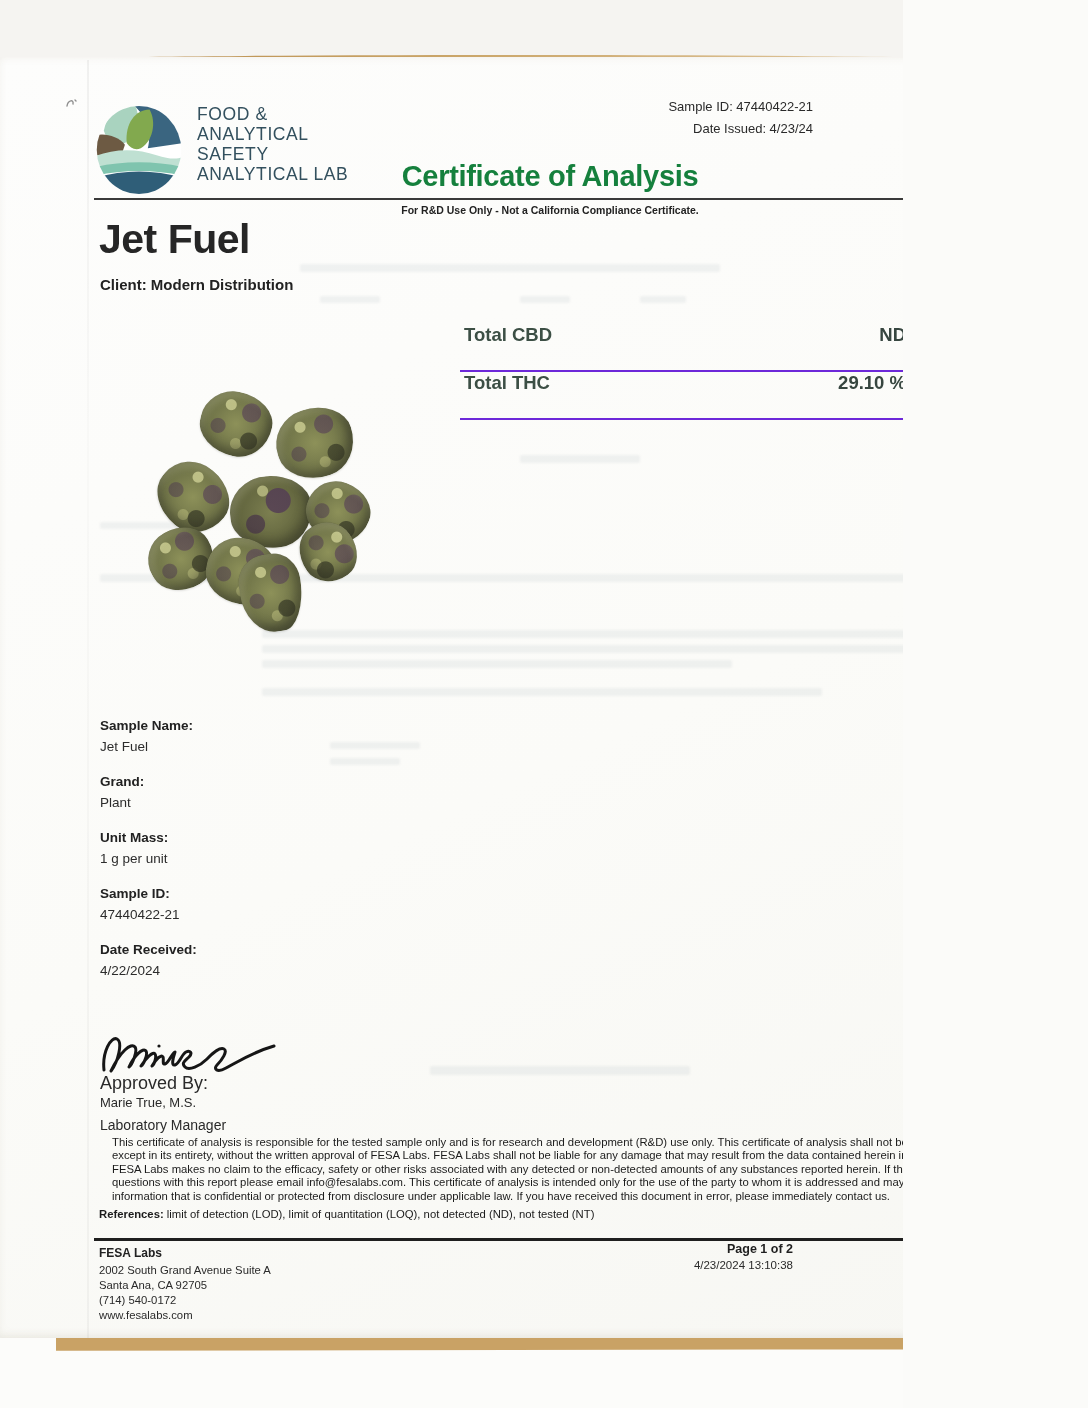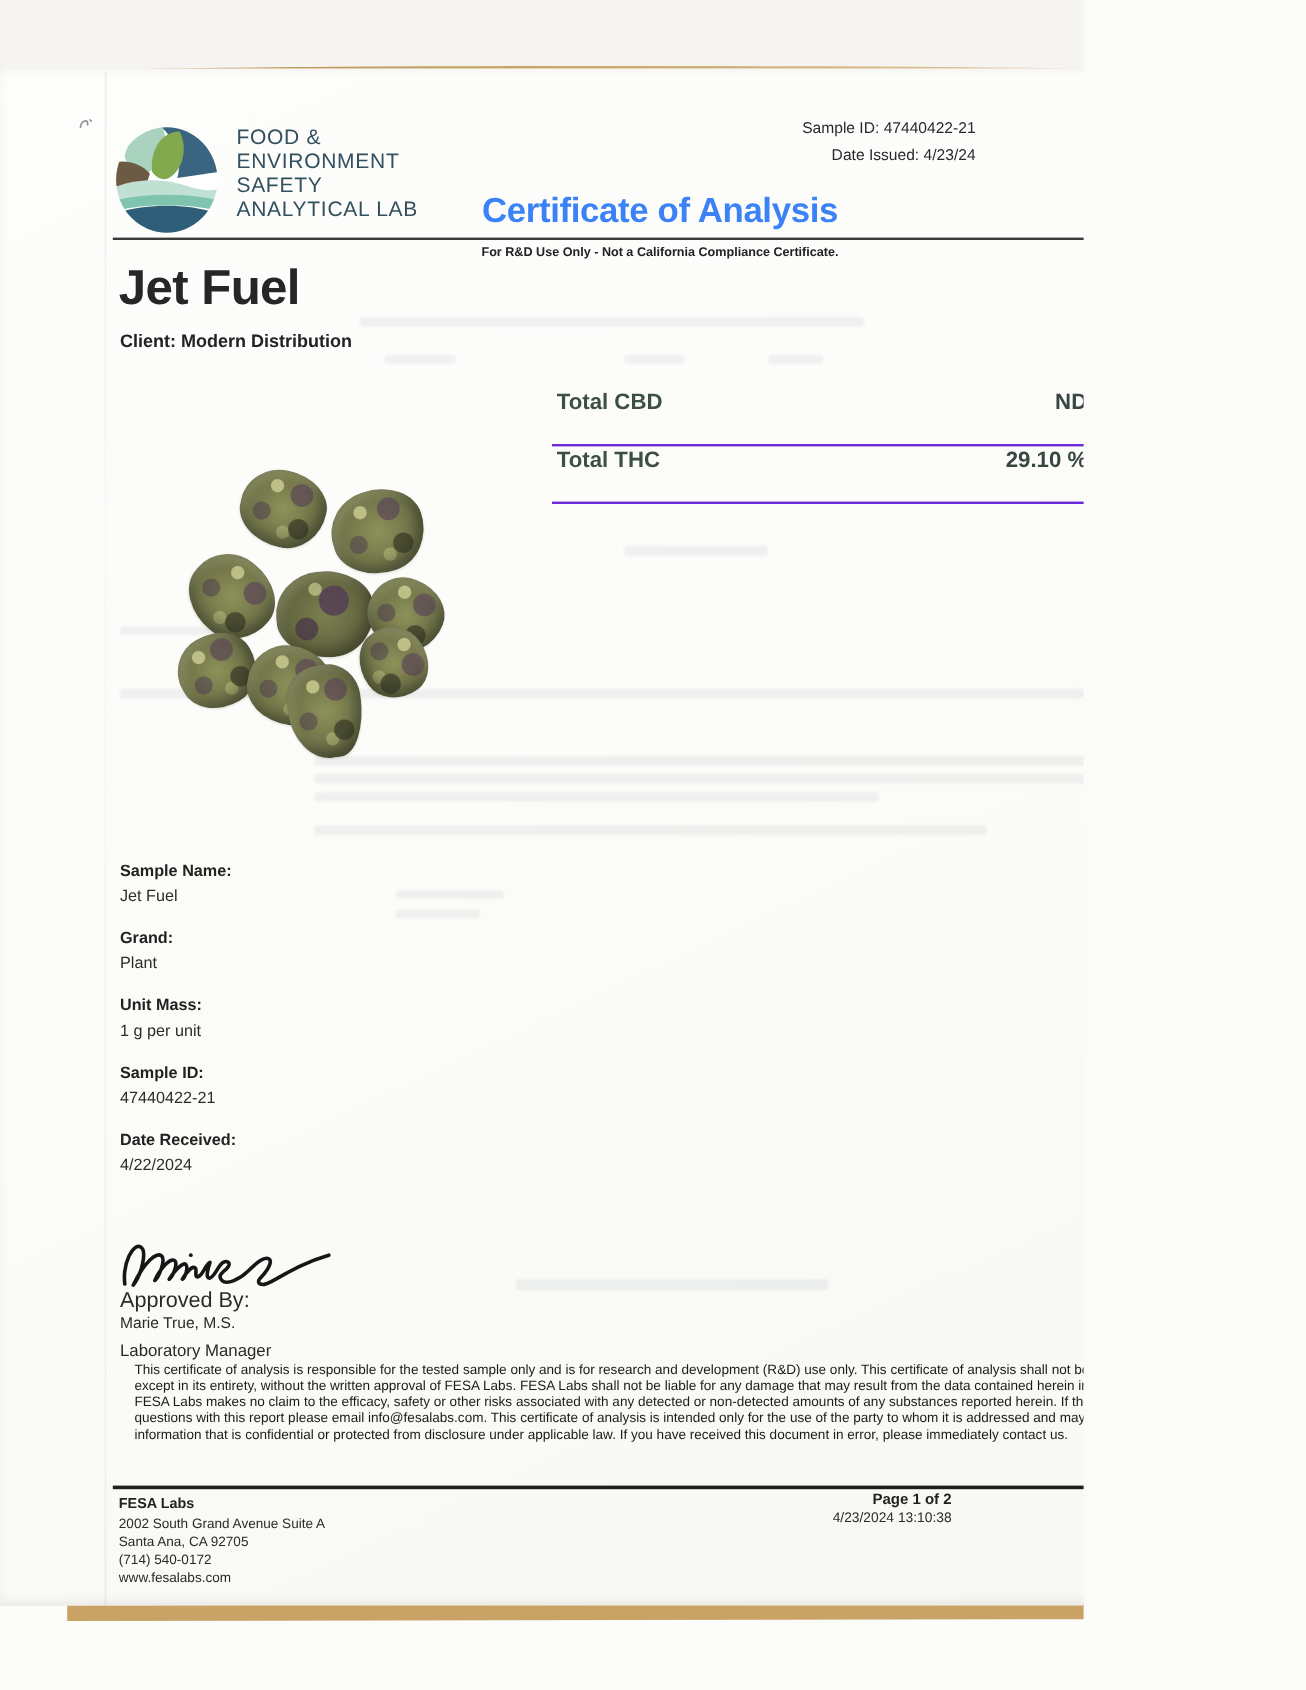--- a/index.html
+++ b/index.html
@@ -20,21 +20,21 @@
   .crease{position:absolute;left:87px;top:60px;width:2px;height:1278px;
     background:linear-gradient(180deg,rgba(0,0,0,.10),rgba(0,0,0,.03) 30%,rgba(0,0,0,.08));opacity:.5;}
 
   
   .ghost{position:absolute;background:rgba(128,143,156,.10);border-radius:2px;filter:blur(1px);}
 
   
   .meta-block{position:absolute;right:90px;top:96px;text-align:right;font-size:13px;line-height:22px;color:#2a2a2a;}
   .logo{position:absolute;left:95px;top:104px;display:flex;align-items:flex-start;}
   .logo-text{margin-left:14px;margin-top:0;font-size:17.5px;line-height:20px;letter-spacing:.6px;color:#33505e;font-weight:500;}
-  .coa-title{position:absolute;left:385px;top:160px;width:330px;text-align:center;font-size:29px;font-weight:bold;color:#3b82f6;letter-spacing:-.3px;}
+  .coa-title{position:absolute;left:385px;top:160px;width:330px;text-align:center;font-size:29px;font-weight:bold;color:#15803d;letter-spacing:-.3px;}
   .header-rule{position:absolute;left:94px;top:198px;width:909px;height:2px;background:#3a3a3a;}
   .coa-subtitle{position:absolute;left:355px;top:204px;width:390px;text-align:center;font-size:10.5px;font-weight:bold;color:#222;}
 
   
   .product-name{position:absolute;left:99px;top:216px;font-size:41px;font-weight:bold;color:#262626;letter-spacing:-.5px;}
   .client-line{position:absolute;left:100px;top:276px;font-size:15px;font-weight:bold;color:#222;}
 
   
   .totals{position:absolute;left:460px;top:324px;width:476px;}
   .totals-row{display:flex;justify-content:space-between;align-items:flex-start;height:48px;
@@ -145,21 +145,21 @@
         <path d="M10 30 C14 8 34 -2 46 2 C52 16 48 36 34 44 C24 48 14 42 10 30 Z" fill="#a9d3bf"></path>
         <path d="M36 44 C34 22 46 6 62 6 C70 20 66 42 52 50 C46 53 40 50 36 44 Z" fill="#82a94e"></path>
         <path d="M-2 36 C10 32 26 36 34 46 L30 58 L-2 58 Z" fill="#6d5a43"></path>
         <path d="M-2 60 C20 50 48 50 70 58 C88 64 98 62 102 58 L102 70 C70 78 28 78 -2 70 Z" fill="#bfe0d2"></path>
         <path d="M-2 72 C30 64 70 64 102 72 L102 82 C70 74 30 74 -2 82 Z" fill="#7fc4ae"></path>
         <path d="M0 84 C32 74 68 74 100 84 C90 100 62 108 42 104 C22 100 6 96 0 84 Z" fill="#2f5e78"></path>
       </g>
     </svg>
     <div class="logo-text">
       <div>FOOD &amp;</div>
-      <div>ENVIRONMENT</div>
+      <div>ANALYTICAL</div>
       <div>SAFETY</div>
       <div>ANALYTICAL LAB</div>
     </div>
   </div>
 
   <div class="coa-title">Certificate of Analysis</div>
   <div class="header-rule"></div>
   <div class="coa-subtitle">For R&amp;D Use Only - Not a California Compliance Certificate.</div>
 
   <div class="product-name">Jet Fuel</div>
@@ -213,20 +213,23 @@
 
   <svg class="sig-svg" width="190" height="56" viewBox="0 0 190 56" role="img" aria-label="Maries">
     <path d="M8 46 C6 28 15 12 21 15 C27 18 22 38 15 47 C24 28 35 18 39 23 C42 27 36 41 33 43 C38 32 47 23 50 27 C52 30 48 40 45 42 C50 34 57 27 59 30 C61 33 58 41 56 42 C60 35 65 30 67 33 C68 35 66 41 69 40 C73 39 75 30 79 28 C77 34 75 42 79 41 C83 40 86 30 90 28 C94 26 97 29 93 33 C89 37 85 39 89 43 C93 47 104 42 111 35 C118 28 124 23 128 25 C132 27 126 36 121 41 C117 45 121 49 130 44 C143 37 157 28 178 22" stroke="#161616" stroke-width="3" fill="none" stroke-linecap="round" stroke-linejoin="round"></path>
     <circle cx="63" cy="22" r="1.6" fill="#161616"></circle>
   </svg>
   <div class="approved-label">Approved By:</div>
   <div class="approver-name">Marie True, M.S.</div>
   <div class="approver-title">Laboratory Manager</div>
 
   <div class="disclaimer">This certificate of analysis is responsible for the tested sample only and is for research and development (R&amp;D) use only. This certificate of analysis shall not be reproduced, except in its entirety, without the written approval of FESA Labs. FESA Labs shall not be liable for any damage that may result from the data contained herein in any way. FESA Labs makes no claim to the efficacy, safety or other risks associated with any detected or non-detected amounts of any substances reported herein. If there are any questions with this report please email info@fesalabs.com. This certificate of analysis is intended only for the use of the party to whom it is addressed and may contain information that is confidential or protected from disclosure under applicable law. If you have received this document in error, please immediately contact us.</div>
+  <div class="references">
+    <span class="ref-label">References:</span><span> limit of detection (LOD), limit of quantitation (LOQ), not detected (ND), not tested (NT)</span>
+  </div>
 
   <div class="footer-rule"></div>
   <div class="footer-lab">FESA Labs</div>
   <div class="footer-address">
     <div>2002 South Grand Avenue Suite A</div>
     <div>Santa Ana, CA 92705</div>
     <div>(714) 540-0172</div>
     <div>www.fesalabs.com</div>
   </div>
   <div class="footer-page">Page 1 of 2</div>

